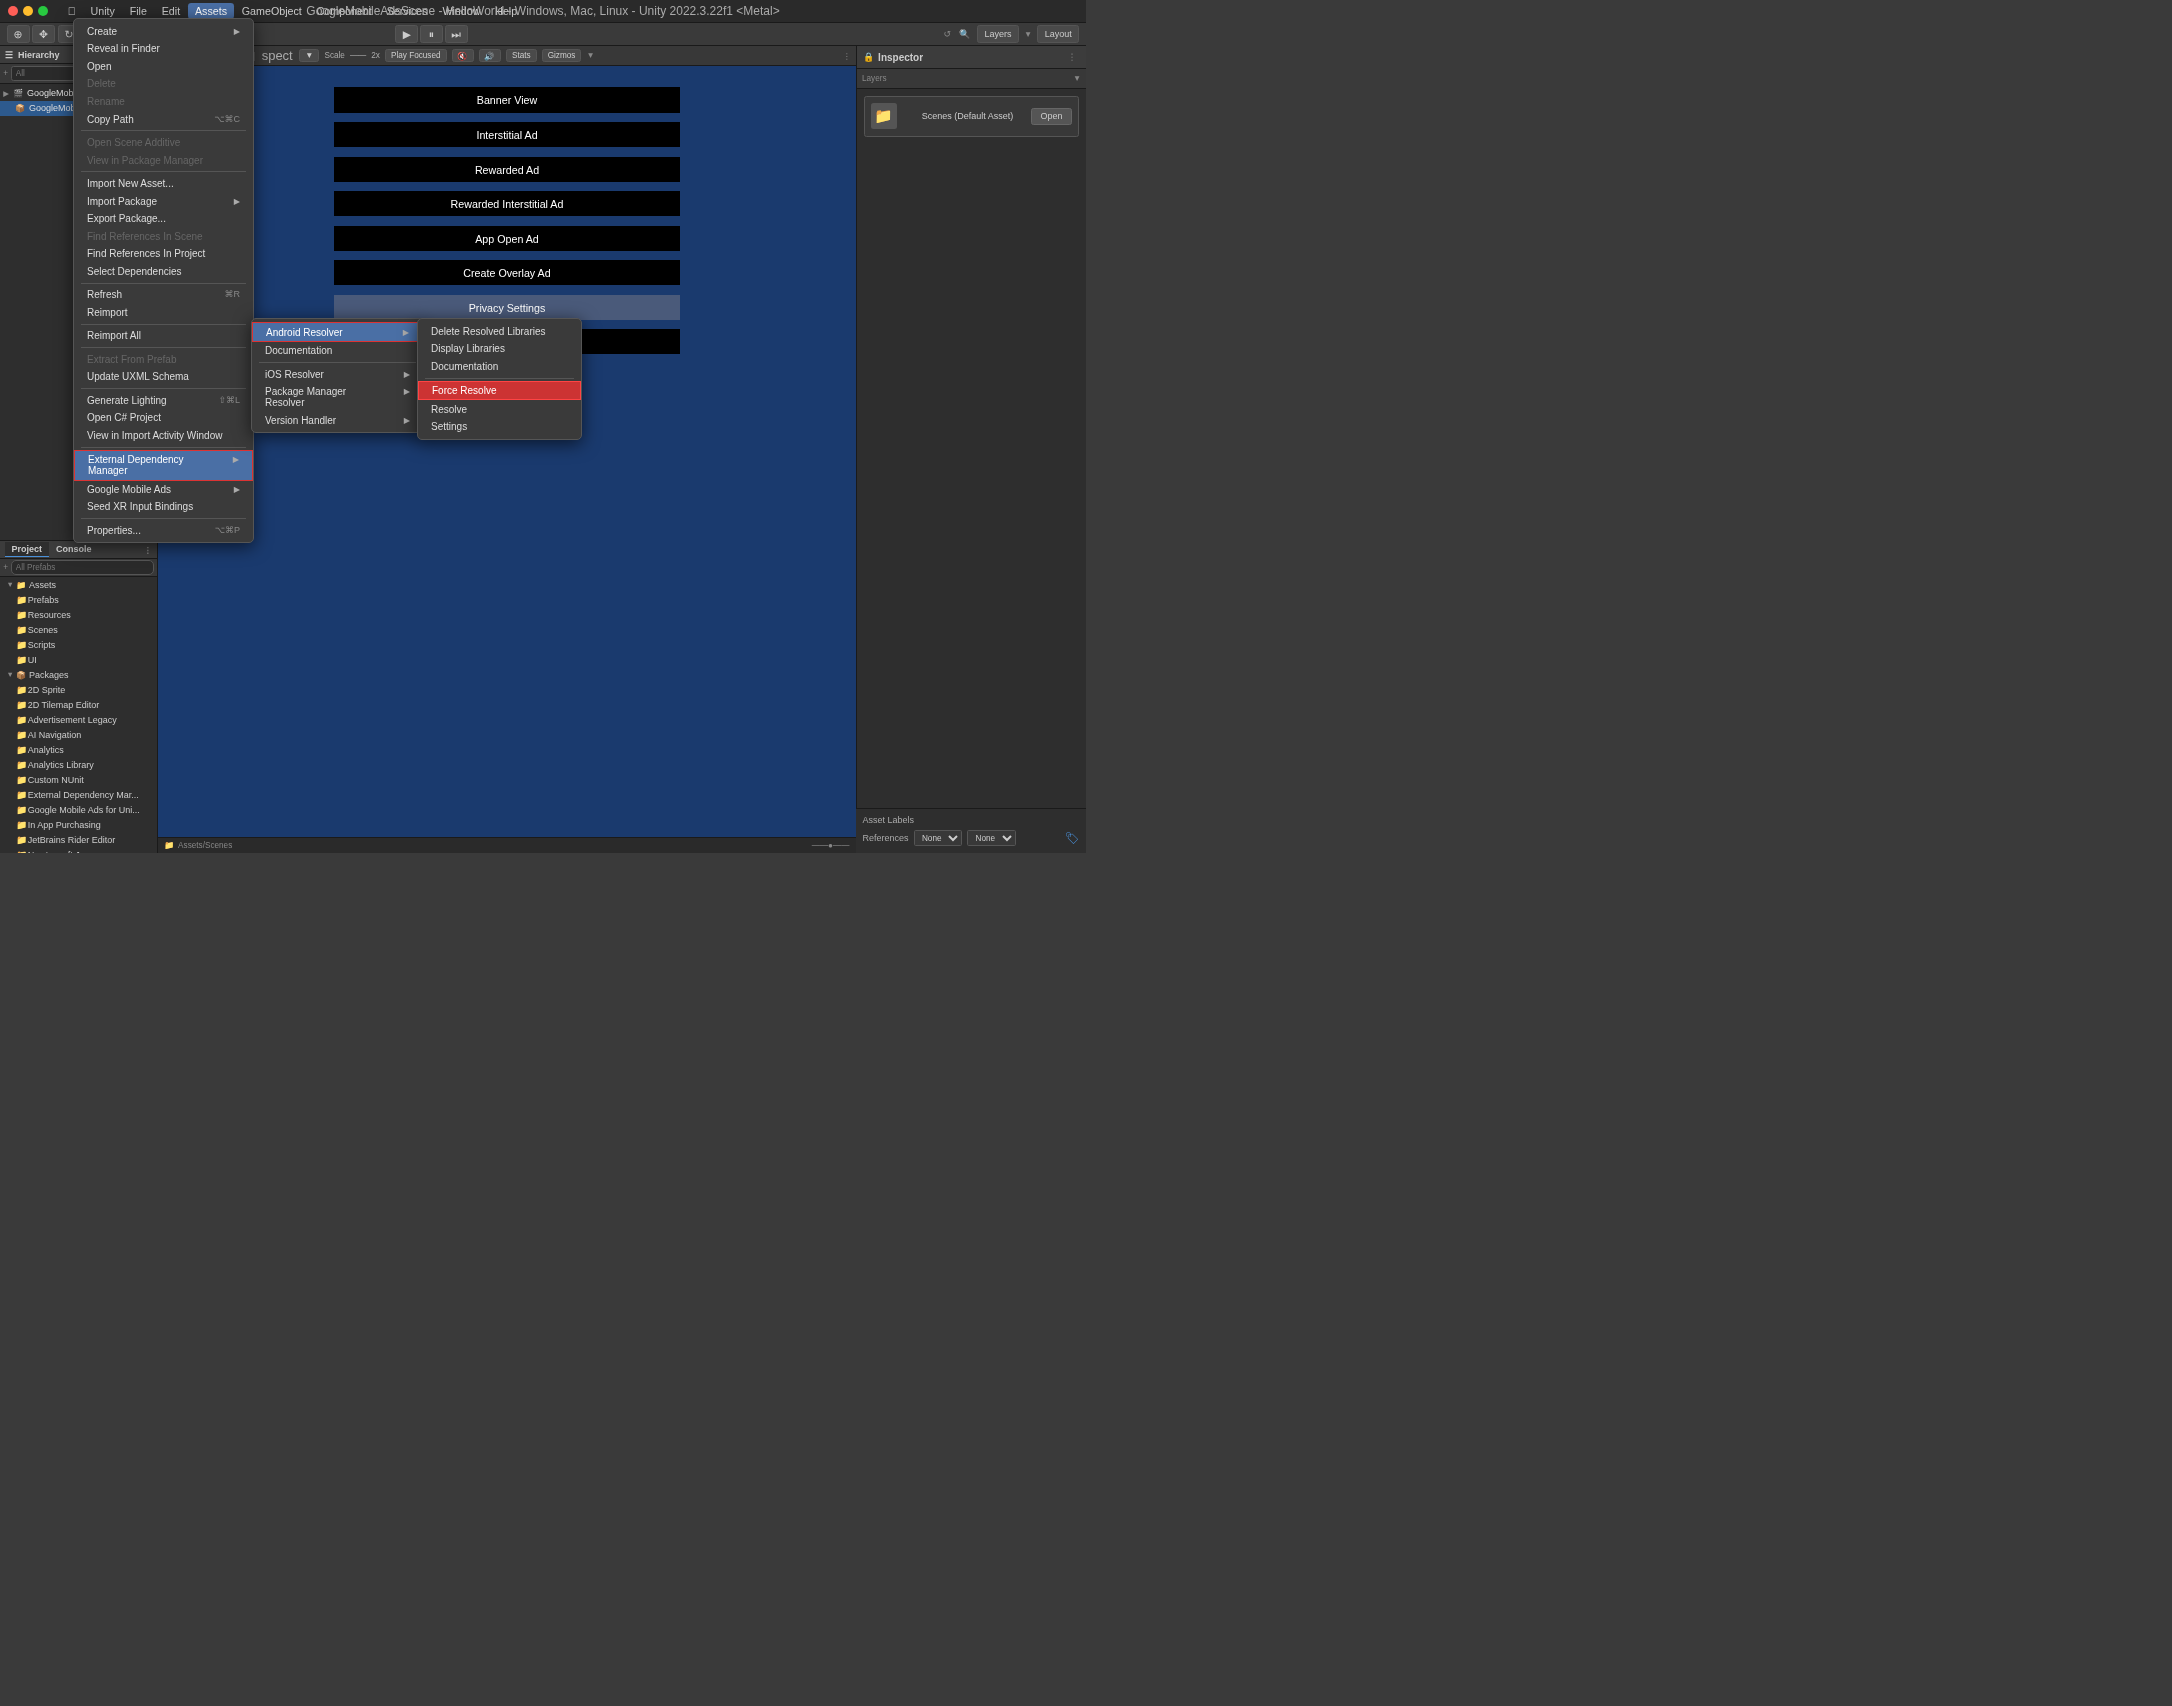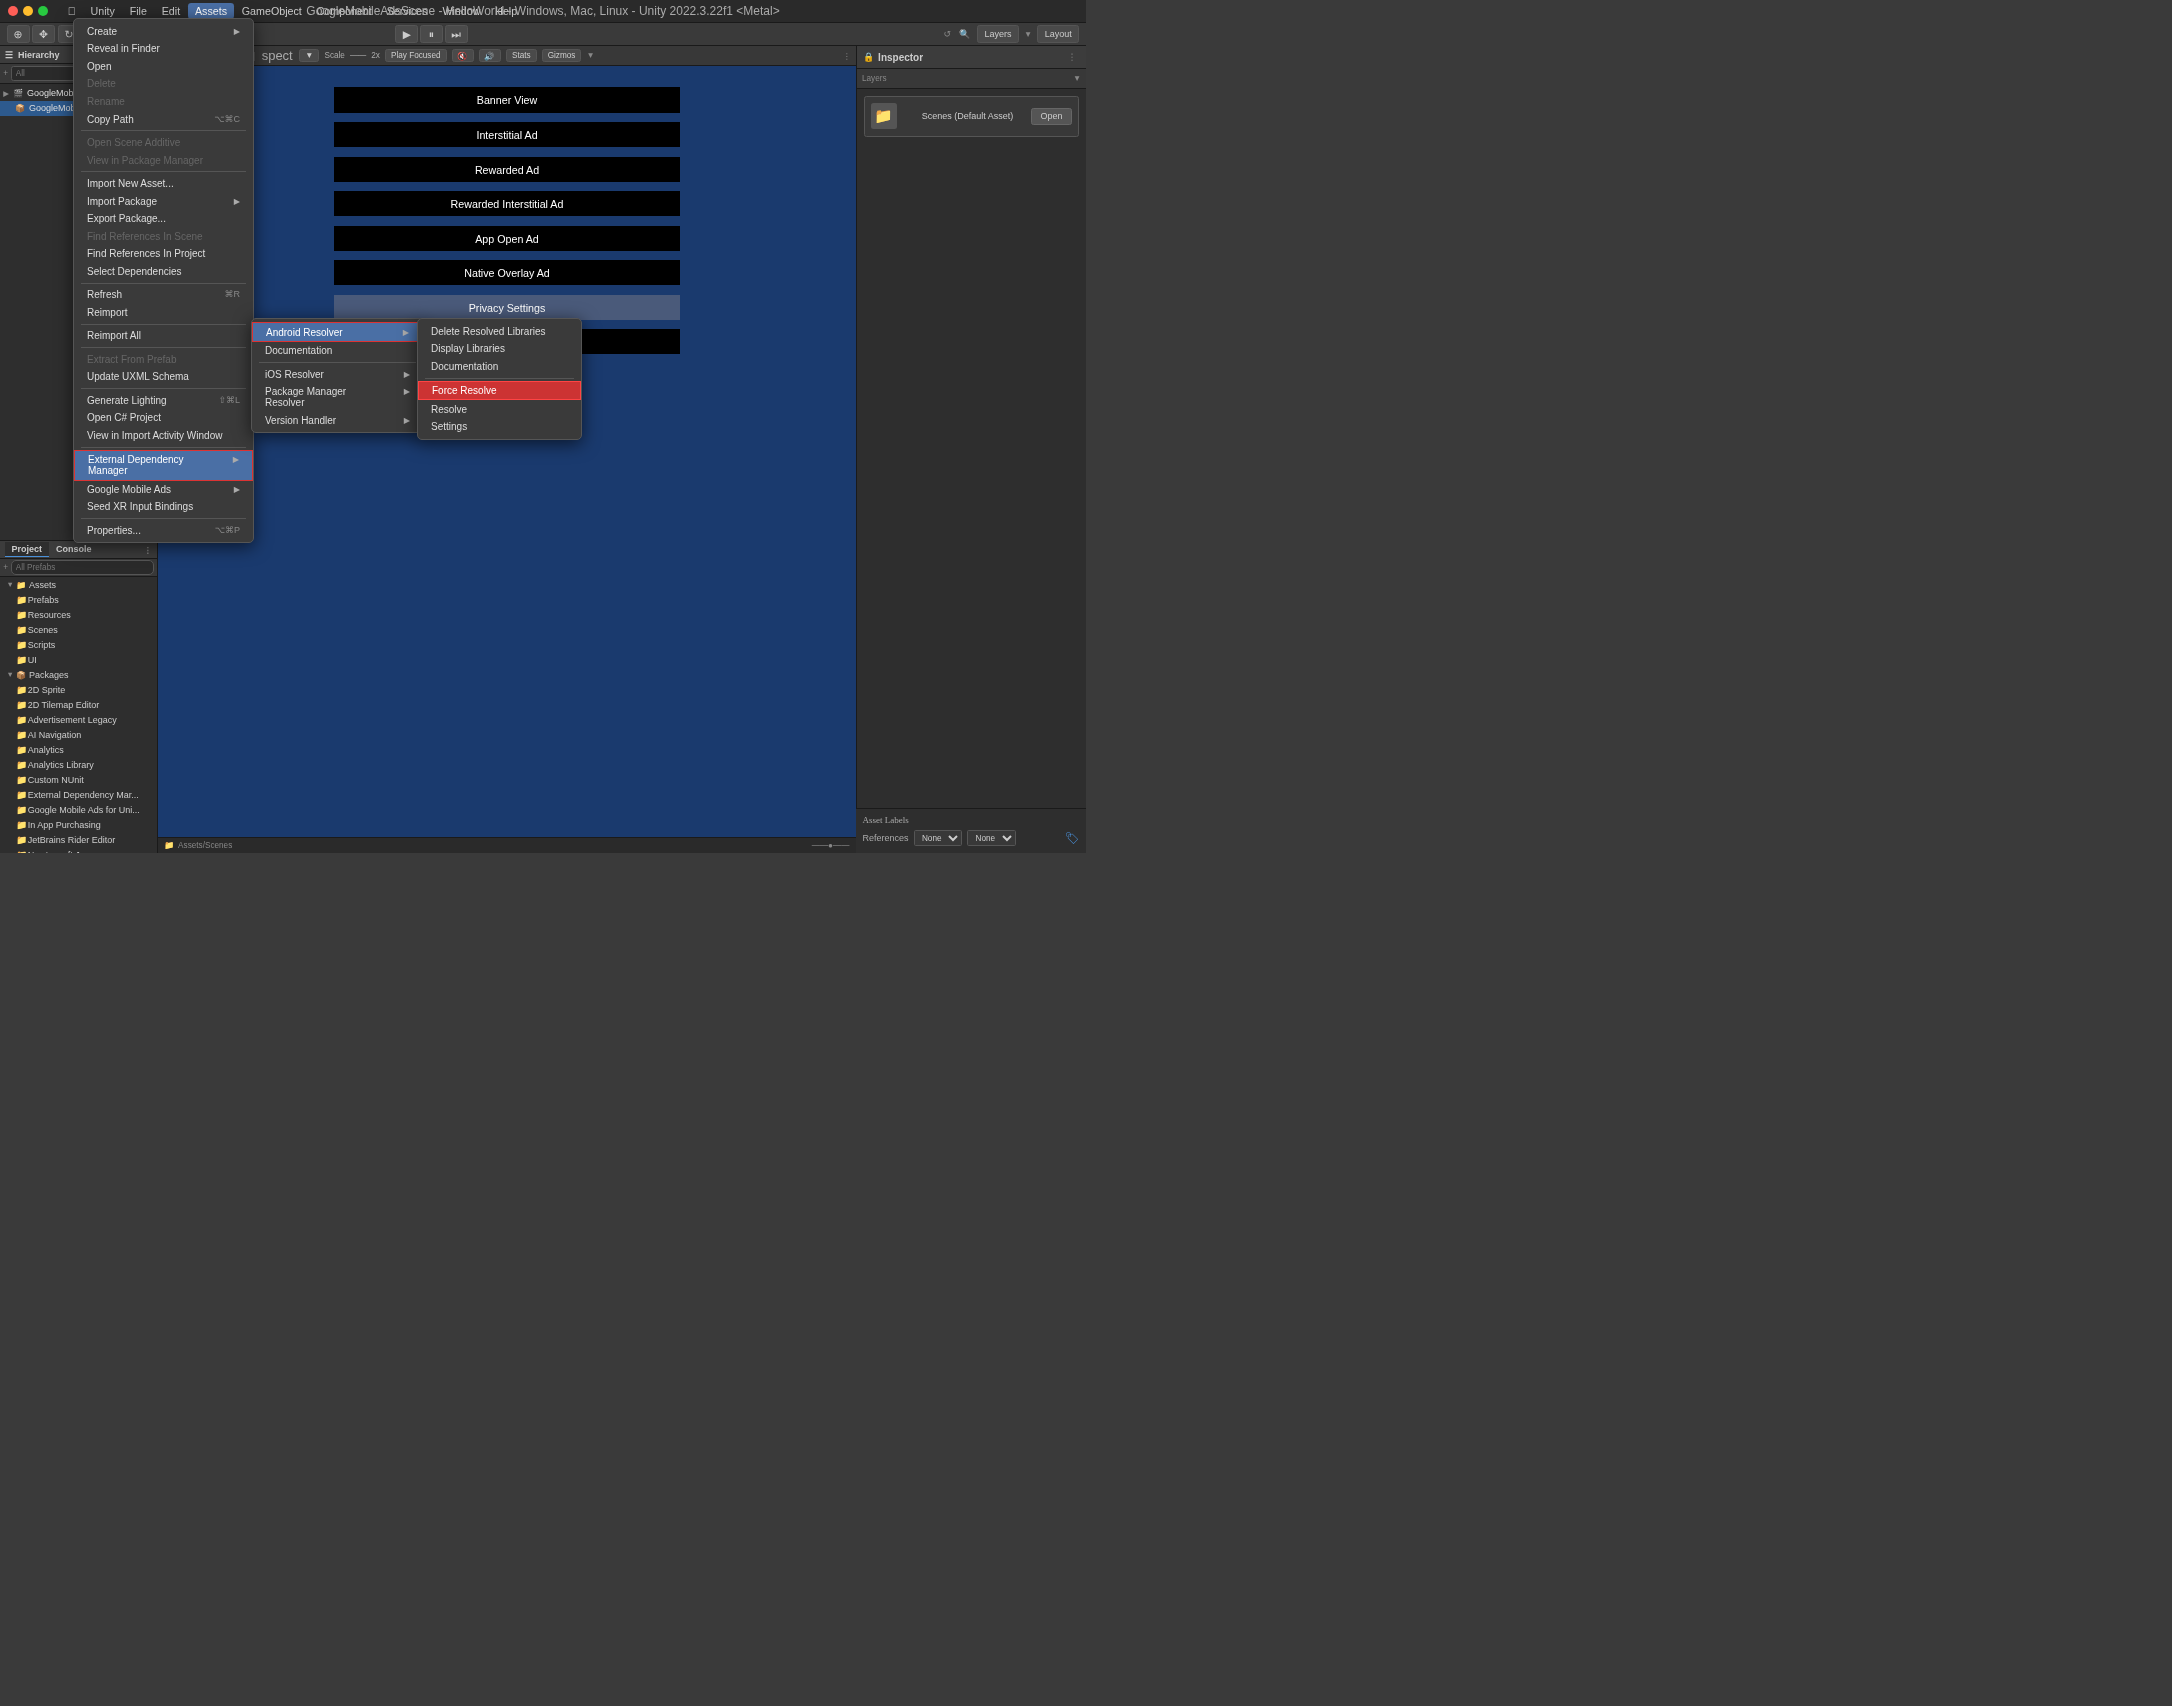--- a/index.html
+++ b/index.html
@@ -669,21 +669,21 @@
       <span style="color:#888;font-size:8.2px;">▼</span>
       <span style="margin-left:auto;color:#888;font-size:8.2px;">⋮</span>
     </div>
 
     <div class="game-viewport">
       <button class="game-button" style="top:21.4px;">Banner View</button>
       <button class="game-button" style="top:56px;">Interstitial Ad</button>
       <button class="game-button" style="top:91px;">Rewarded Ad</button>
       <button class="game-button" style="top:125px;">Rewarded Interstitial Ad</button>
       <button class="game-button" style="top:160px;">App Open Ad</button>
-      <button class="game-button" style="top:194px;">Native Overlay Ad</button>
+      <button class="game-button" style="top:194px;">Create Overlay Ad</button>
       <button class="game-button selected" style="top:229px;">Privacy Settings</button>
       <button class="game-button" style="top:263px;">Open Ad Inspector</button>
       <div class="fps-label">(888) FPS</div>
     </div>
 
     <div class="bottom-bar">
       <span>📁</span>
       <span style="margin-left:3.3px;">Assets/Scenes</span>
       <span style="margin-left:auto;">——●——</span>
     </div>
@@ -703,21 +703,21 @@
       <div class="inspector-scene-card">
         <div class="scene-folder-icon">📁</div>
         <div style="flex:1;">
           <div style="font-size:9px;color:#ccc;margin-left:18px;">Scenes (Default Asset)</div>
         </div>
         <button class="inspector-open-btn">Open</button>
       </div>
     </div>
 
     <div style="position:absolute;bottom:0;right:0;width:230px;background:#2e2e2e;border-top:0.8px solid #1a1a1a;padding:6.6px;">
-      <div style="font-size:9px;color:#aaa;margin-bottom:5px;font-family:Liberation Serif, serif;">Asset Labels</div>
+      <div style="font-size:9px;color:#aaa;margin-bottom:5px;">Asset Labels</div>
       <div style="display:flex;align-items:center;gap:5px;font-size:9px;color:#aaa;">
         <span>References</span>
         <select class="asset-select">
           <option>None</option>
         </select>
         <select class="asset-select">
           <option>None</option>
         </select>
         <span style="margin-left:auto;color:#4a90d9;font-size:11.5px;">🏷</span>
       </div>

